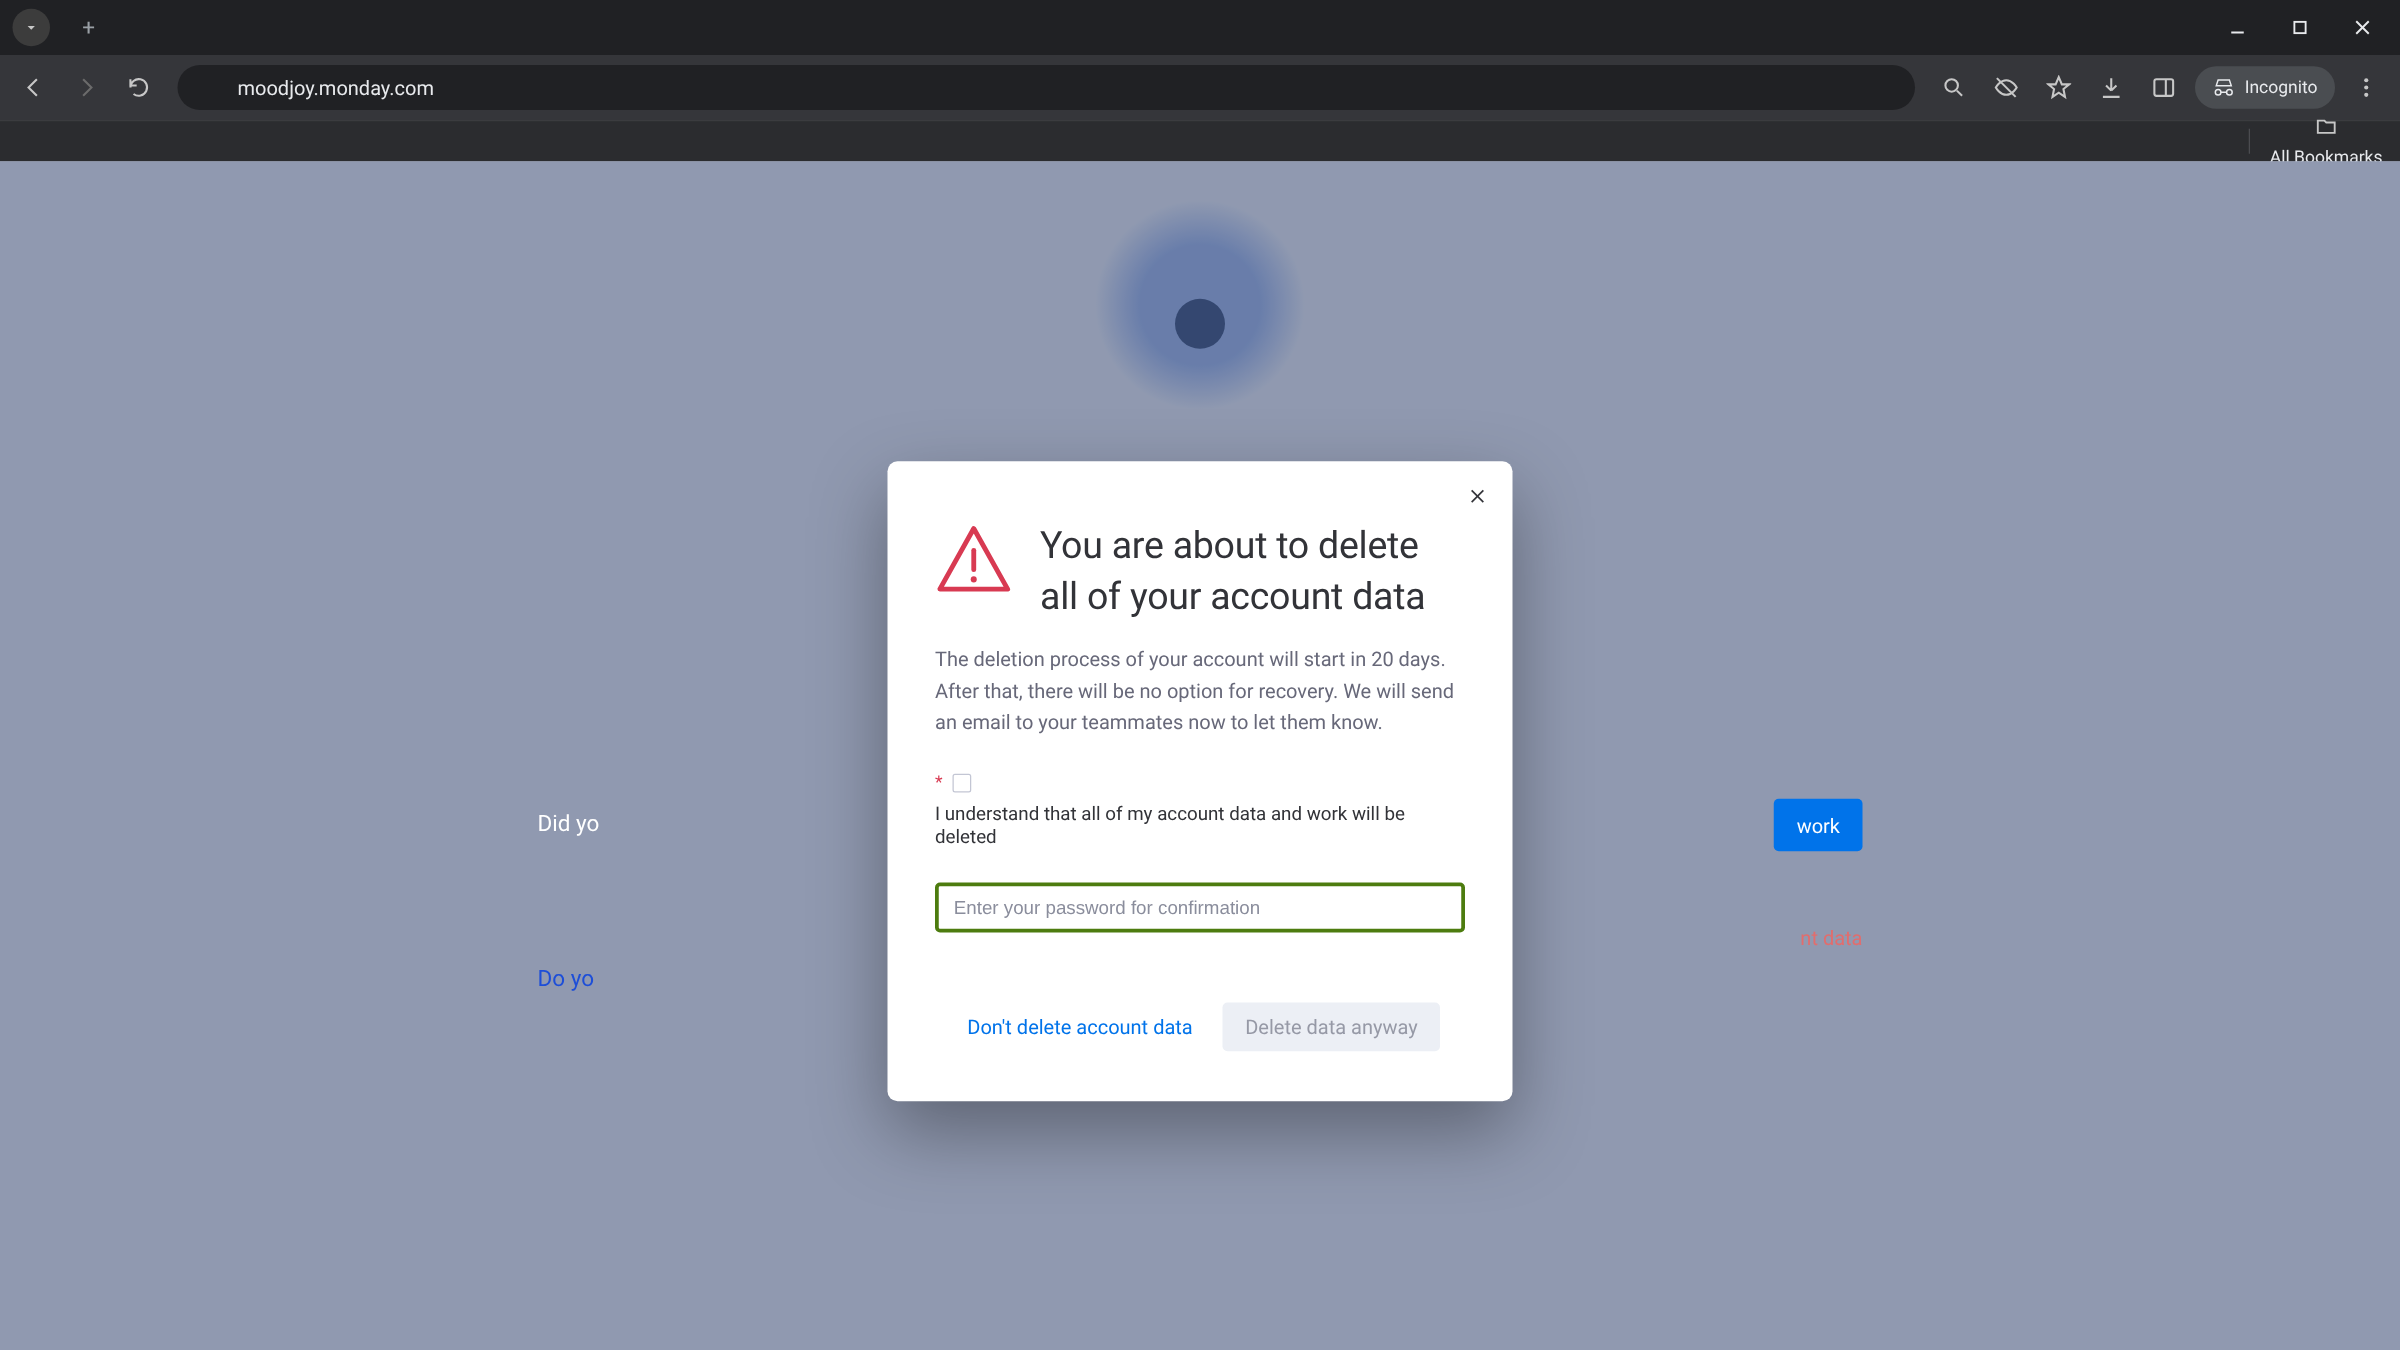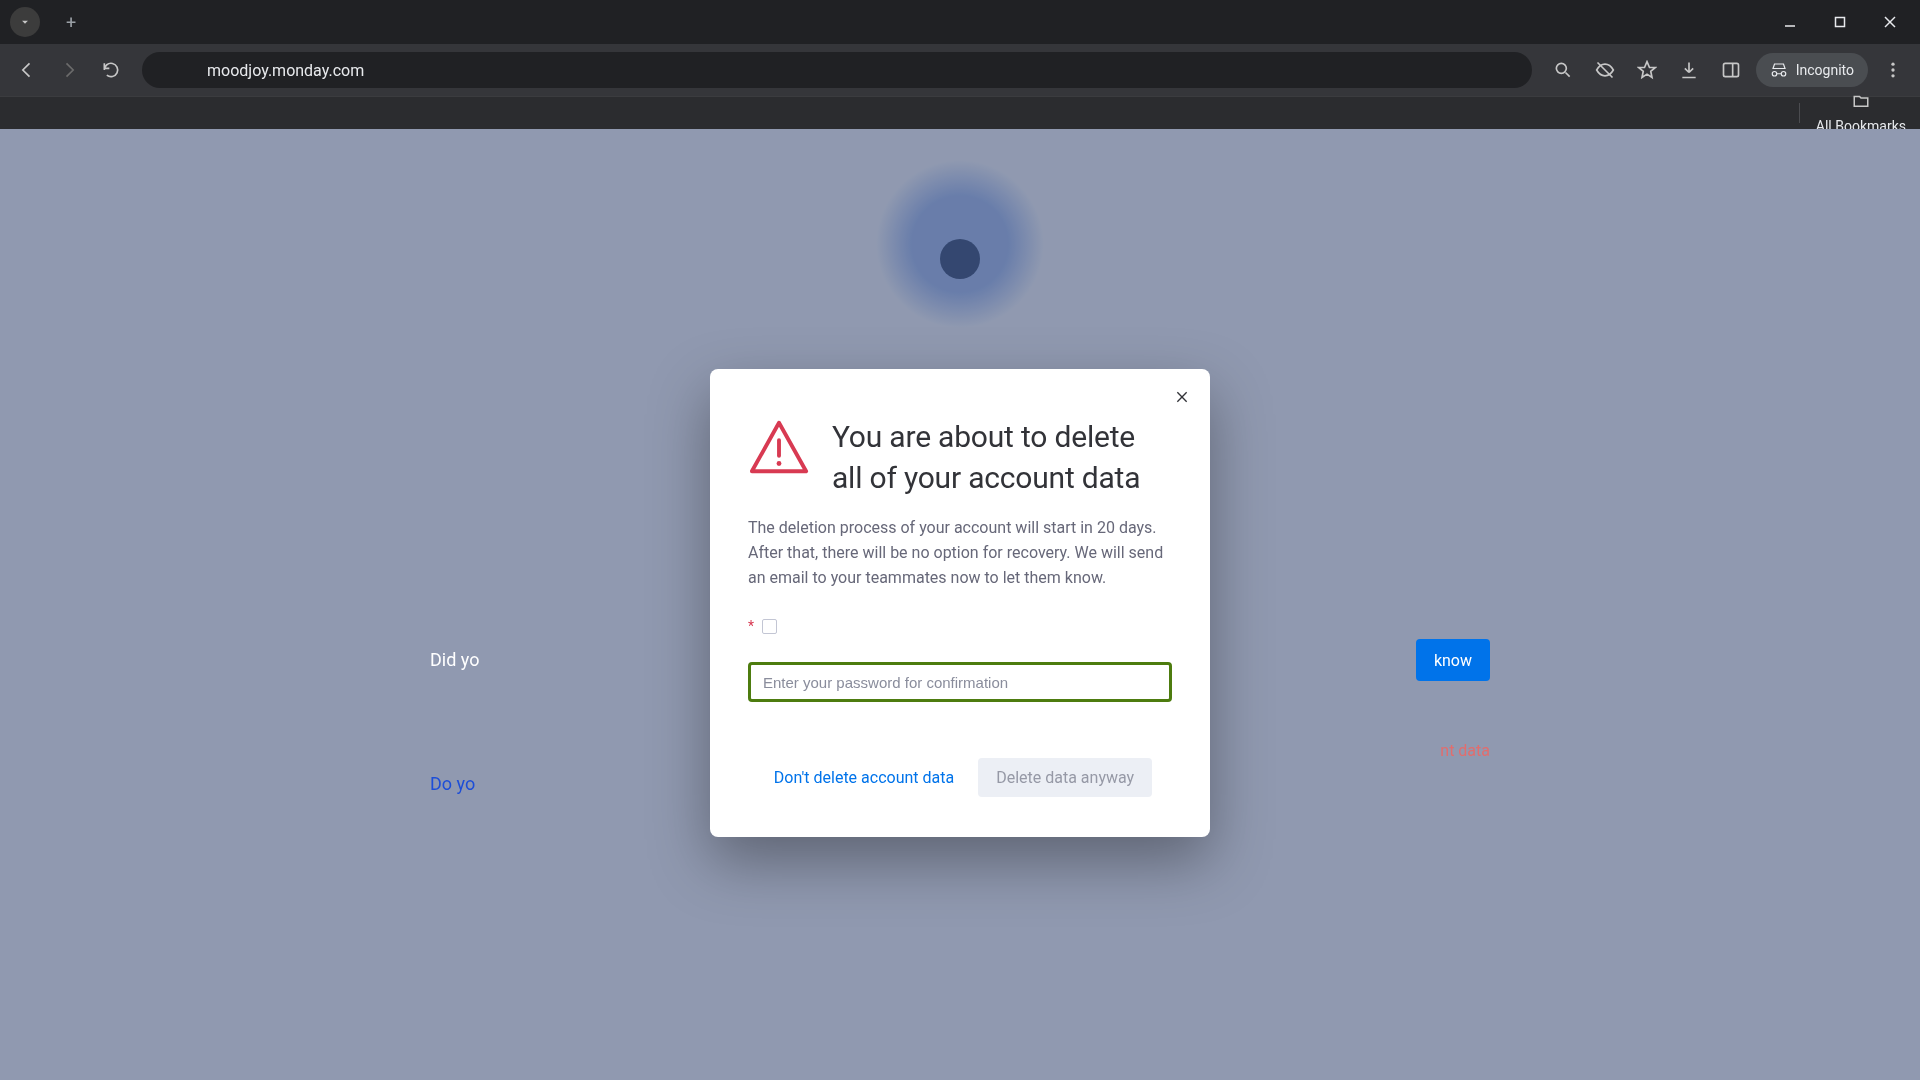--- a/index.html
+++ b/index.html
@@ -25,21 +25,21 @@
   .window-controls { position:absolute; right:8px; top:6px; display:flex; gap:6px; }
   .win-btn { width:44px; height:32px; display:flex; align-items:center; justify-content:center; color:#e8eaed; cursor:pointer; }
   .win-btn svg { width:14px; height:14px; stroke:#e8eaed; stroke-width:1.5; fill:none; }
 
   .toolbar { height:52px; background:#35363a; display:flex; align-items:center; padding:0 10px; gap:8px; }
   .nav-btn { width:34px; height:34px; border-radius:50%; display:flex; align-items:center; justify-content:center; cursor:pointer; }
   .nav-btn svg { width:20px; height:20px; fill:#c7c7c7; }
   .nav-btn.disabled svg { fill:#6b6b6b; }
   .omnibox {
     flex:1; height:36px; background:#202124; border-radius:18px;
-    display:flex; align-items:center; padding:0 14px; color:#e8eaed; font-size:16px; gap:29px; margin:0 6px;
+    display:flex; align-items:center; padding:0 14px; color:#e8eaed; font-size:16px; gap:12px; margin:0 6px;
   }
   .omnibox .site-btn { width:22px; height:22px; display:flex; align-items:center; justify-content:center; }
   .omnibox .site-btn svg { width:18px; height:18px; fill:#9aa0a6; }
   .right-icons { display:flex; align-items:center; gap:8px; }
   .tb-icon { width:34px; height:34px; display:flex; align-items:center; justify-content:center; cursor:pointer; }
   .tb-icon svg { width:20px; height:20px; fill:#c7c7c7; }
   .incognito-pill {
     height:34px; border-radius:17px; background:#4a4d51; display:flex; align-items:center; gap:8px;
     padding:0 14px; color:#e8eaed; font-size:14px; cursor:pointer;
   }
@@ -215,21 +215,21 @@
 
 <div class="viewport">
 
   <div class="bg-stub"></div>
   <div class="bg-knob"></div>
 
   <div class="overlay"></div>
 
   <div class="bg-text-left1">Did yo</div>
   <div class="bg-primary-btn">
-      <span>know</span>
+      <span>work</span>
     </div>
   <div class="bg-text-left2">Do yo</div>
   <div class="bg-link-right"><span>nt data</span></div>
 
   <div class="modal">
     <div class="modal-close">
       <svg viewBox="0 0 24 24">
           <line x1="5" y1="5" x2="19" y2="19"></line>
           <line x1="19" y1="5" x2="5" y2="19"></line>
         </svg>
@@ -246,20 +246,21 @@
       <div class="modal-title">You are about to delete all of your account data</div>
     </div>
 
     <div class="modal-body">The deletion process of your account will start in 20 days. After that, there will be no option for recovery. We will send an email to your teammates now to let them know.</div>
 
     <div class="consent">
       <div class="consent-top">
         <span class="req">*</span>
         <span class="chk"></span>
       </div>
+      <div class="consent-label">I understand that all of my account data and work will be deleted</div>
     </div>
 
     <input type="password" class="pw" placeholder="Enter your password for confirmation" style="">
 
     <div class="modal-actions">
       <div class="btn-link">
         <span>Don't delete account data</span>
       </div>
       <div class="btn-disabled">
         <span>Delete data anyway</span>

